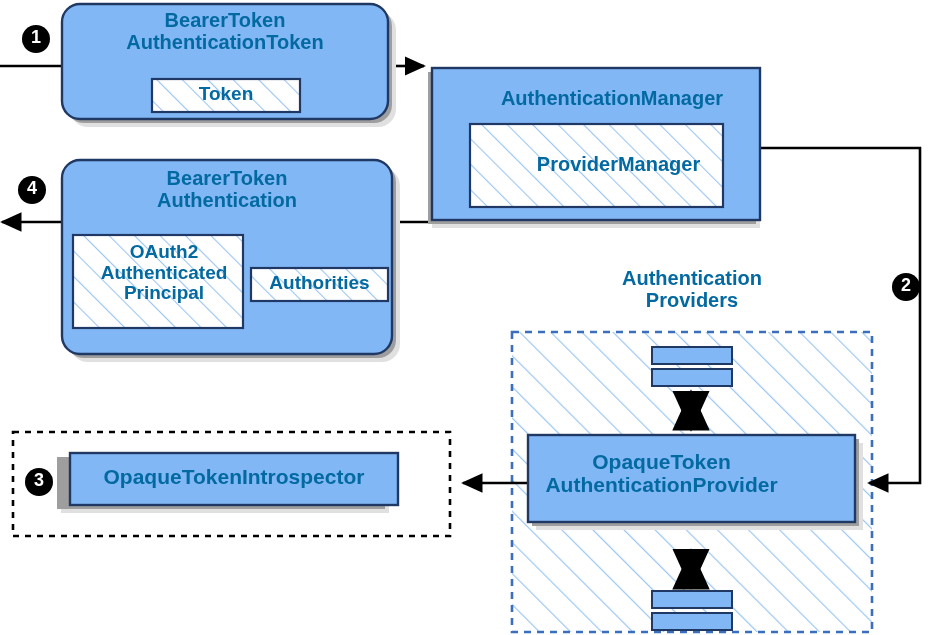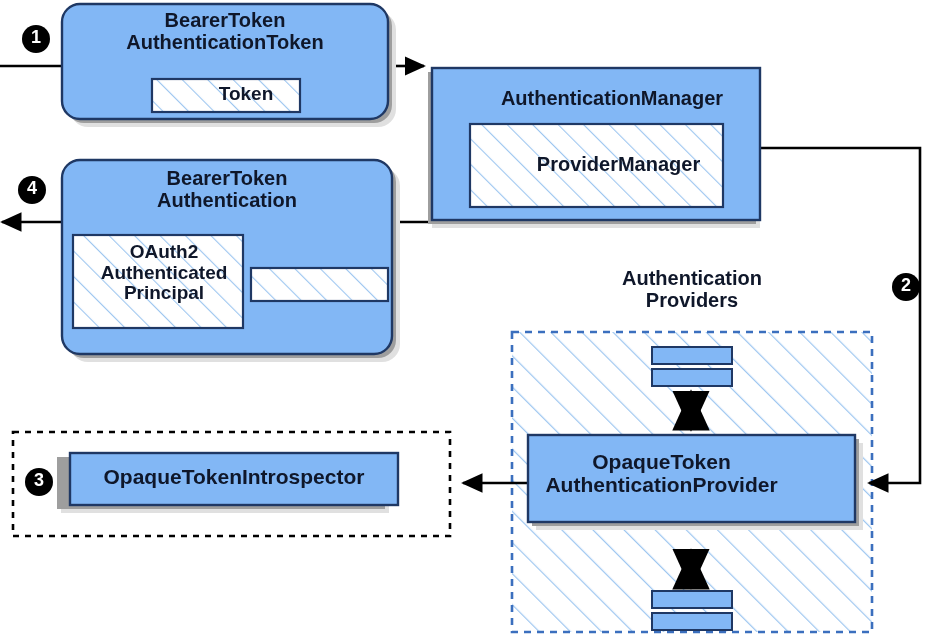--- a/index.html
+++ b/index.html
@@ -21,21 +21,21 @@
     position: absolute;
     left: 0;
     top: 0;
     width: 932px;
     height: 635px;
     overflow: visible;
   }
   .lbl {
     position: absolute;
     font-weight: bold;
-    color: #0f172a;
+    color: #0369a1;
     text-align: center;
     line-height: 1.08;
     white-space: pre-line;
     pointer-events: none;
   }
 </style>
 </head>
 <body>
 
 <div id="canvas">
@@ -159,33 +159,34 @@
       <circle cx="39" cy="482" r="14" fill="#000000"></circle>
     </g>
     <g>
       <circle cx="32" cy="190" r="14" fill="#000000"></circle>
     </g>
   </svg>
 
   <div class="lbl" style="left:62px; top:10px; width:326px; font-size:20px;">BearerToken
 AuthenticationToken</div>
 
-  <div class="lbl" style="left:152px; top:84px; width:148px; font-size:19px;margin-left:20px;">Token</div>
+  <div class="lbl" style="left:152px; top:84px; width:148px; font-size:19px;">Token</div>
 
   <div class="lbl" style="left:432px; top:88px; width:328px; font-size:20px;margin-left:16px;">AuthenticationManager</div>
 
   <div class="lbl" style="left:470px; top:154px; width:297px; font-size:20px;">ProviderManager</div>
 
   <div class="lbl" style="left:62px; top:168px; width:330px; font-size:20px;">BearerToken
 Authentication</div>
 
   <div class="lbl" style="left:73px; top:242px; width:182px; font-size:19px;">OAuth2
 Authenticated
 Principal</div>
 
+  <div class="lbl" style="left:251px; top:273px; width:137px; font-size:19px;">Authorities</div>
 
   <div class="lbl" style="left:562px; top:268px; width:260px; font-size:20px;">Authentication
 Providers</div>
 
   <div class="lbl" style="left:528px; top:451px; width:267px; font-size:21px;">OpaqueToken
 AuthenticationProvider</div>
 
   <div class="lbl" style="left:70px; top:466px; width:328px; font-size:21px;text-align:center;">OpaqueTokenIntrospector</div>
 
   <div class="lbl" style="left:22px; top:28px; width:28px; font-size:18px; color:#ffffff;">1</div>

